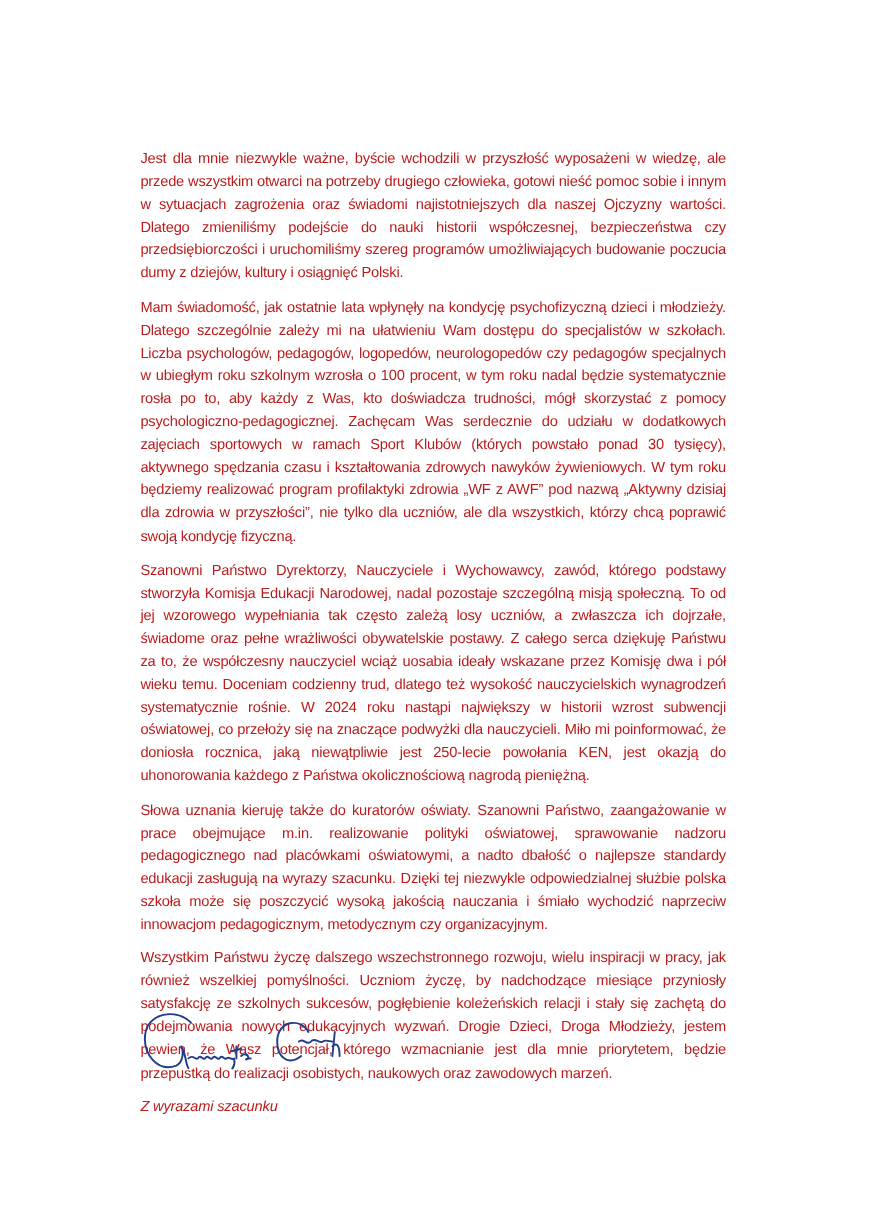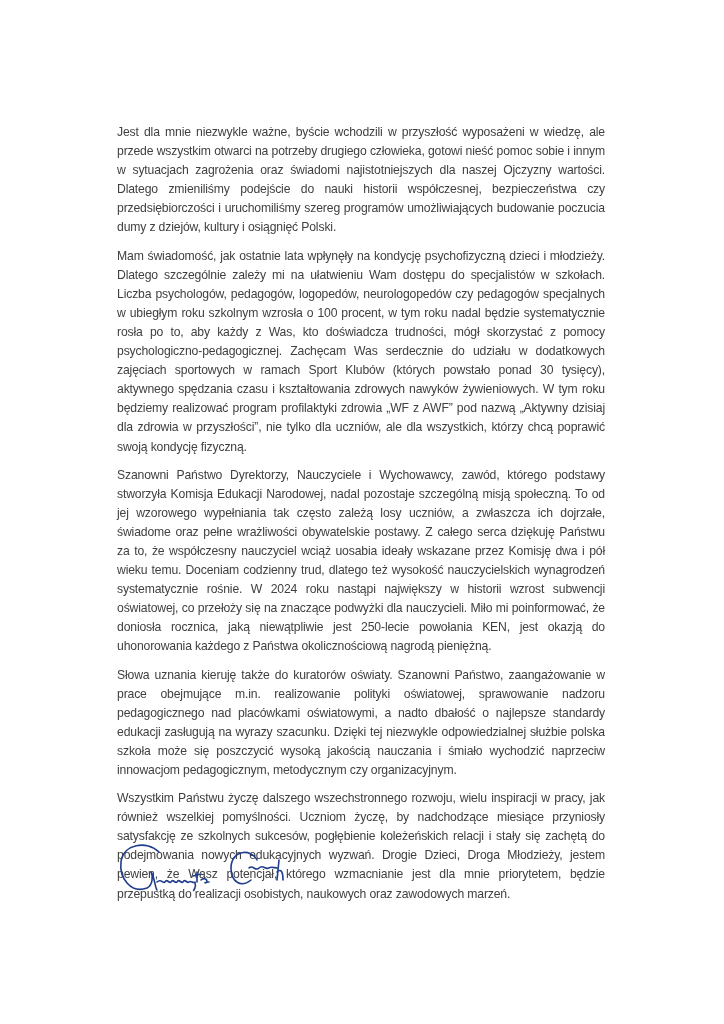--- a/index.html
+++ b/index.html
@@ -1,20 +1,20 @@
 <!DOCTYPE html>
 <html><head>
 <meta charset="utf-8">
 <style>
   html, body { margin: 0; padding: 0; background: #ffffff; }
   body { width: 724px; height: 1024px; position: relative; overflow: hidden; }
   .page {
     position: absolute; left: 117px; top: 123px; width: 488px;
     font-family: "Liberation Sans", "DejaVu Sans", sans-serif;
-    font-size: 12.2px; line-height: 19.1px; color: #404040;
+    font-size: 12.2px; line-height: 19.1px; color: #b91c1c;
     letter-spacing: -0.15px;
   }
   .para { margin: 0 0 9px 0; text-align: justify; text-align-last: left; }
   .para em, .it { }
   .closing { margin: 0; font-style: italic; }
   .signature { position: absolute; left: 117px; top: 838px; width: 200px; height: 70px; }
 </style>
 </head>
 <body>
 
@@ -27,20 +27,21 @@
   </p>
   <p class="para">
     <span class="it">Szanowni Państwo Dyrektorzy, Nauczyciele i Wychowawcy</span><span>, zawód, którego podstawy stworzyła Komisja Edukacji Narodowej, nadal pozostaje szczególną misją społeczną. To od jej wzorowego wypełniania tak często zależą losy uczniów, a zwłaszcza ich dojrzałe, świadome oraz pełne wrażliwości obywatelskie postawy. Z całego serca dziękuję Państwu za to, że współczesny nauczyciel wciąż uosabia ideały wskazane przez Komisję dwa i pół wieku temu. Doceniam codzienny trud, dlatego też wysokość nauczycielskich wynagrodzeń systematycznie rośnie. W 2024 roku nastąpi największy w historii wzrost subwencji oświatowej, co przełoży się na znaczące podwyżki dla nauczycieli. Miło mi poinformować, że doniosła rocznica, jaką niewątpliwie jest 250-lecie powołania KEN, jest okazją do uhonorowania każdego z Państwa okolicznościową nagrodą pieniężną.</span>
   </p>
   <p class="para">
     <span>Słowa uznania kieruję także do kuratorów oświaty. </span><span class="it">Szanowni Państwo</span><span>, zaangażowanie w prace obejmujące m.in. realizowanie polityki oświatowej, sprawowanie nadzoru pedagogicznego nad placówkami oświatowymi, a nadto dbałość o najlepsze standardy edukacji zasługują na wyrazy szacunku. Dzięki tej niezwykle odpowiedzialnej służbie polska szkoła może się poszczycić wysoką jakością nauczania i śmiało wychodzić naprzeciw innowacjom pedagogicznym, metodycznym czy organizacyjnym.</span>
   </p>
   <p class="para">
     <span>Wszystkim Państwu życzę dalszego wszechstronnego rozwoju, wielu inspiracji w pracy, jak również wszelkiej pomyślności. Uczniom życzę, by nadchodzące miesiące przyniosły satysfakcję ze szkolnych sukcesów, pogłębienie koleżeńskich relacji i stały się zachętą do podejmowania nowych edukacyjnych wyzwań. </span><span class="it">Drogie Dzieci, Droga Młodzieży</span><span>, jestem pewien, że Wasz potencjał, którego wzmacnianie jest dla mnie priorytetem, będzie przepustką do realizacji osobistych, naukowych oraz zawodowych marzeń.</span>
   </p>
+  <p class="closing">Z wyrazami szacunku</p>
 </div>
 
 <svg class="signature" viewBox="0 0 200 70" fill="none" stroke="#1f3d8c" stroke-width="1.6" stroke-linecap="round" stroke-linejoin="round">
   <path d="M42 14 C30 2, 6 6, 4 24 C2 40, 14 56, 30 50 C36 47, 36 38, 34 34 C38 40, 38 50, 40 52"></path>
   <path d="M40 44 C44 40, 46 46, 48 44 C50 40, 52 46, 54 44 C56 40, 58 46, 60 44 C62 40, 64 46, 66 44 C68 40, 70 46, 72 44 C74 42, 76 46, 78 44 C80 50, 74 56, 78 50"></path>
   <path d="M76 38 L84 36 M80 34 L80 44 M84 42 C86 40, 90 40, 90 44 C88 46, 86 44, 92 44"></path>
   <path d="M140 22 C134 10, 114 12, 114 30 C114 44, 124 50, 134 42"></path>
   <path d="M132 30 C136 26, 138 34, 142 30 C146 26, 148 32, 152 30 C154 28, 158 30, 160 30 M162 22 L160 42 M160 34 C164 30, 166 34, 166 42"></path>
 </svg>
 

